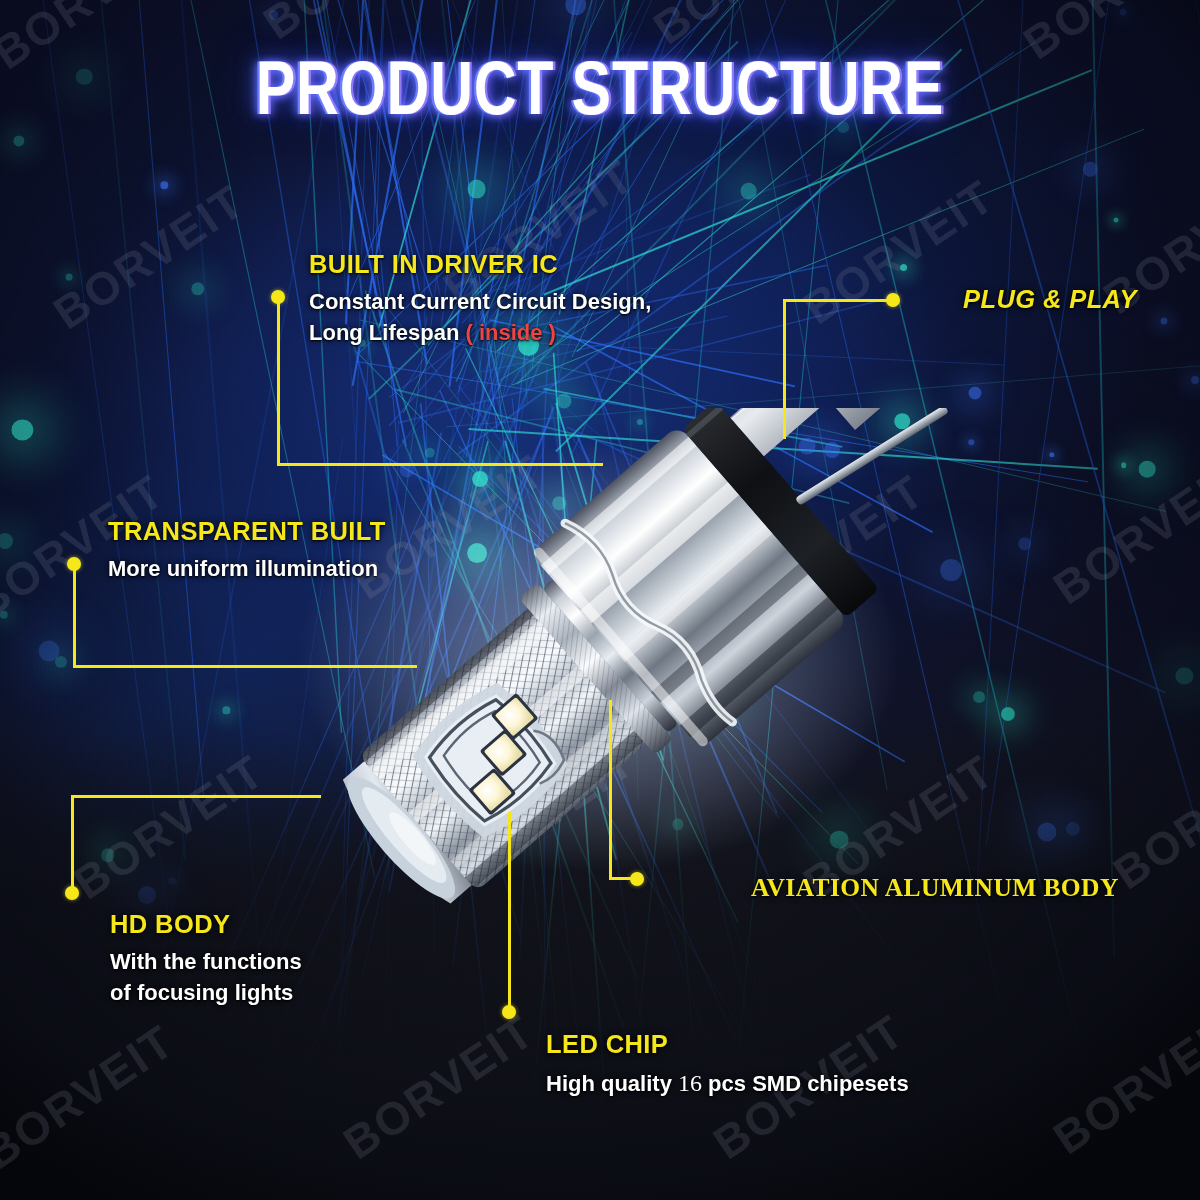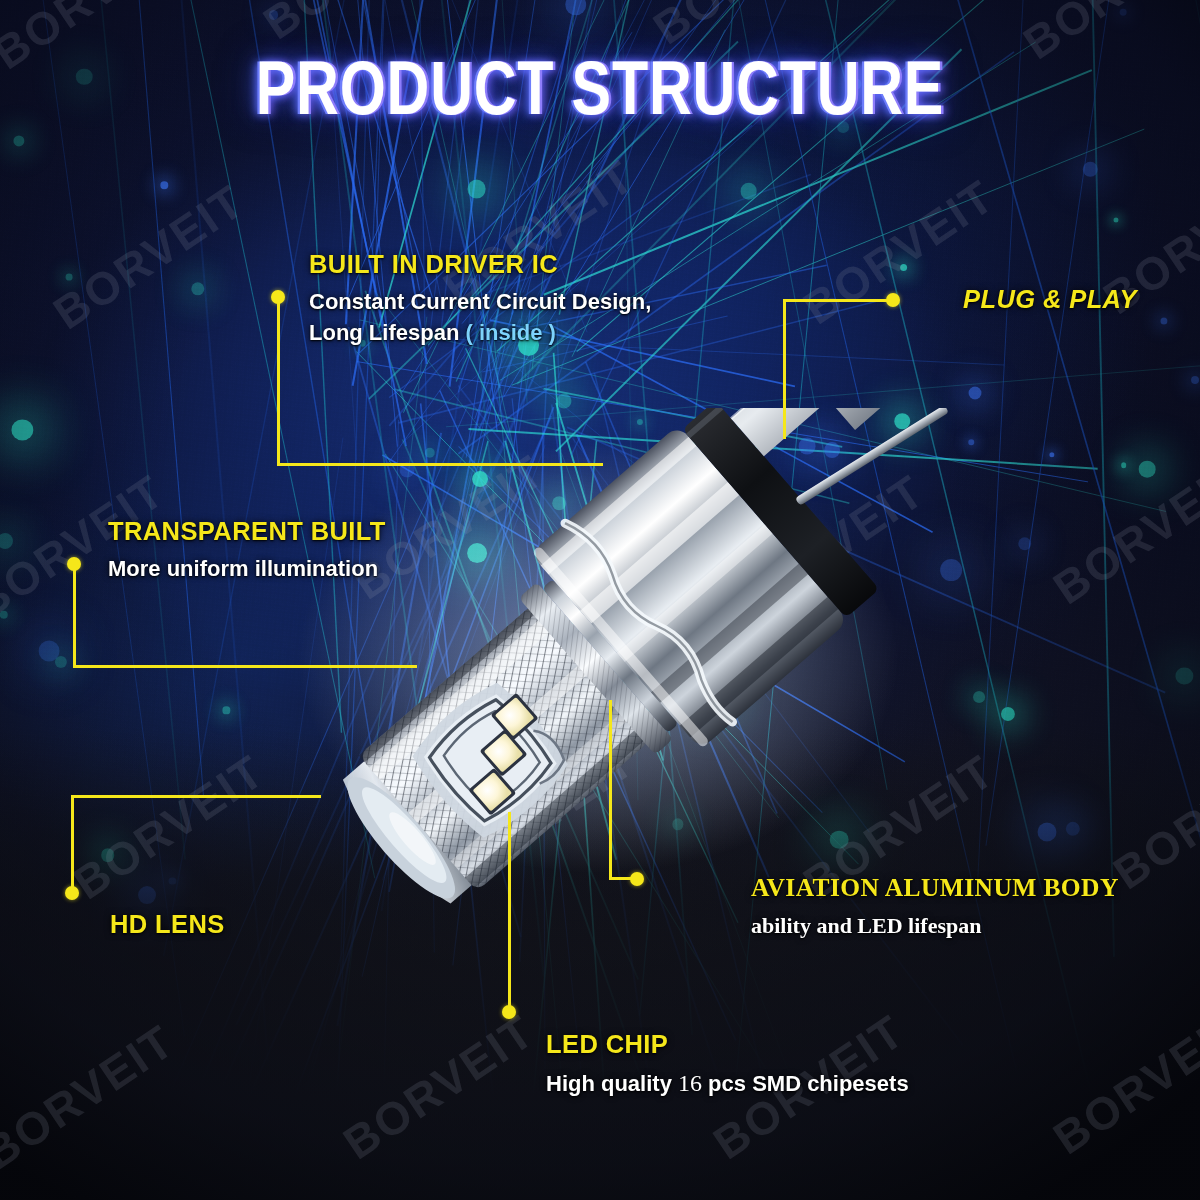--- a/index.html
+++ b/index.html
@@ -51,21 +51,21 @@
 
   
   #bulb{position:absolute;left:268px;top:408px;width:680px;height:500px;}
 
   
   .co{position:absolute;}
   .co .ttl{color:#f5e71a;font-weight:bold;font-size:25.5px;letter-spacing:.4px;
      text-shadow:0 0 7px rgba(0,0,0,.85),0 1px 2px rgba(0,0,0,.9);white-space:nowrap;}
   .co .dsc{color:#ffffff;font-weight:bold;font-size:22px;line-height:1.42;margin-top:7px;
      text-shadow:0 0 6px rgba(0,0,0,.9),0 1px 2px rgba(0,0,0,.95);white-space:nowrap;}
-  .co .dsc .hl{color:#7dd3fc;}
+  .co .dsc .hl{color:#ef4444;}
   .co .dsc .alt{font-family:Liberation Serif, serif;font-weight:normal;font-size:24px;}
 
   
   .lead-h{position:absolute;height:3px;background:#f5e71a;}
   .lead-v{position:absolute;width:3px;background:#f5e71a;}
   .dot{position:absolute;width:14px;height:14px;border-radius:50%;background:#f5e71a;
        transform:translate(-50%,-50%);box-shadow:0 0 4px rgba(245,231,26,.6);}
 </style>
 </head>
 <body>
@@ -508,27 +508,30 @@
   </div>
 
   <div class="co" style="left:108px;top:517px;">
     <div class="ttl">TRANSPARENT BUILT</div>
     <div class="dsc">
       <div><span>More uniform illumination</span></div>
     </div>
   </div>
 
   <div class="co" style="left:110px;top:910px;">
-    <div class="ttl">HD LENS</div>
+    <div class="ttl">HD BODY</div>
+    <div class="dsc">
+      <div><span>With the functions</span></div>
+      <div><span>of focusing lights</span></div>
+    </div>
   </div>
 
   <div class="co" style="left:751px;top:873px;font-family:Liberation Serif, serif;">
     <div class="ttl">AVIATION ALUMINUM BODY</div>
     <div class="dsc">
-      <div><span>ability and LED lifespan</span></div>
     </div>
   </div>
 
   <div class="co" style="left:546px;top:1030px;">
     <div class="ttl">LED CHIP</div>
     <div class="dsc">
       <div><span>High quality </span><span class="alt">16</span><span> pcs SMD chipesets</span></div>
     </div>
   </div>
 

